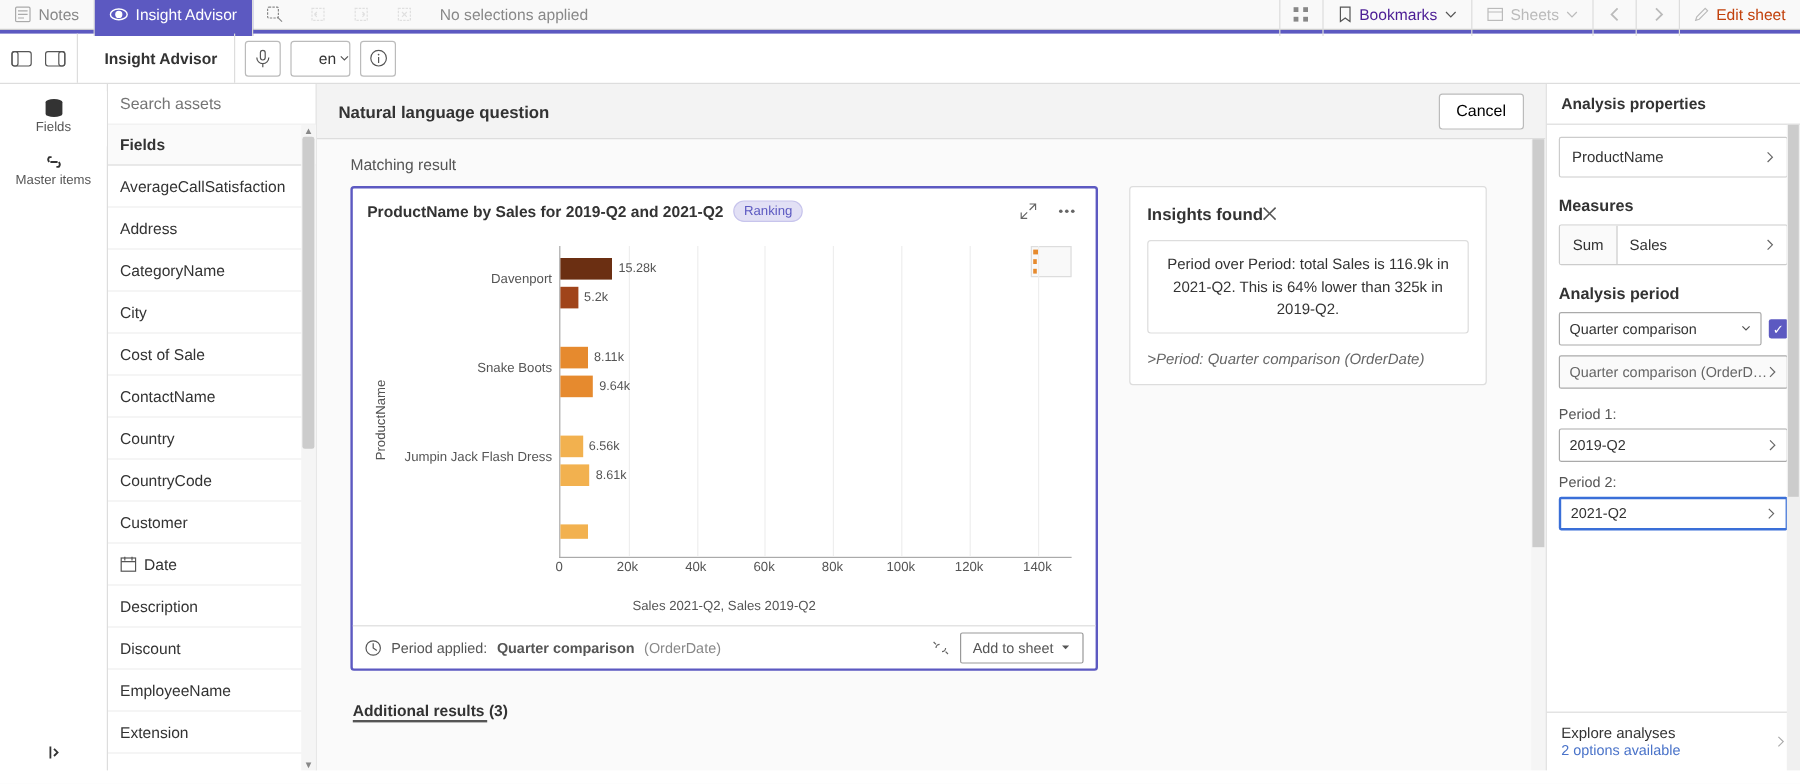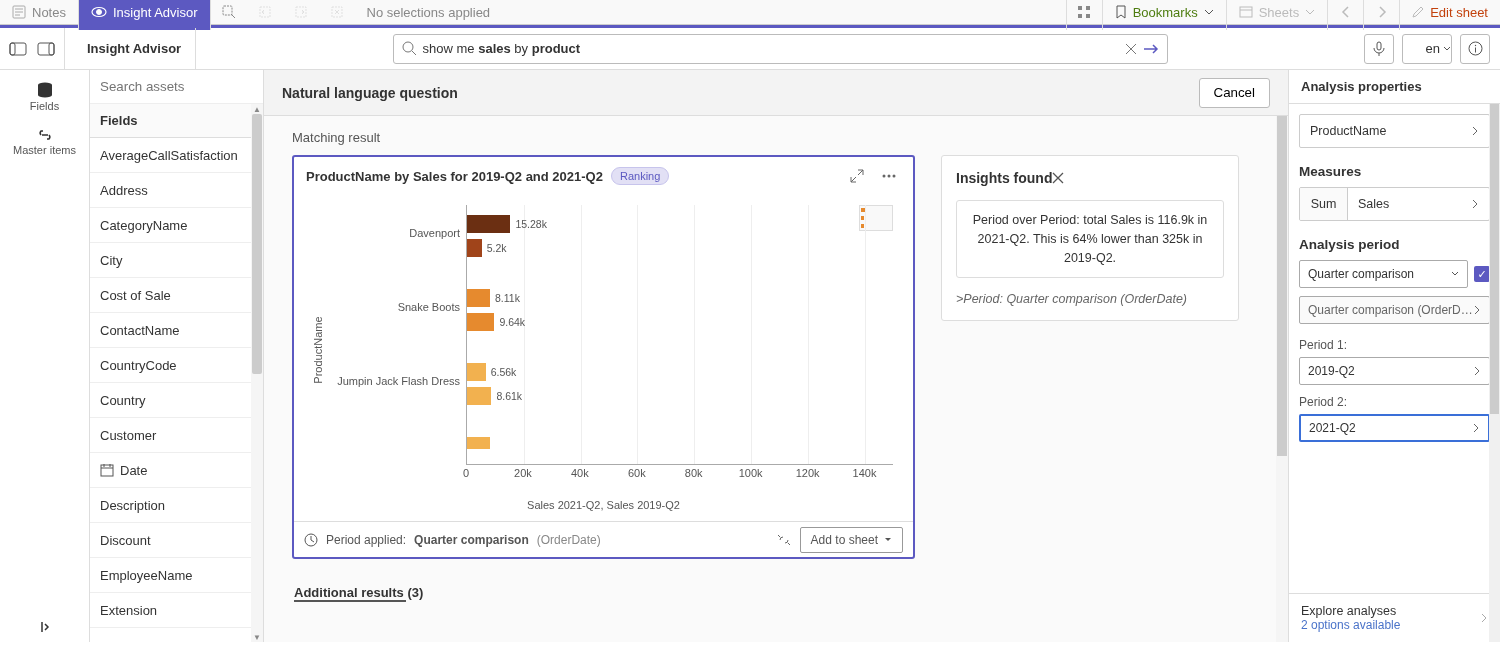--- a/index.html
+++ b/index.html
@@ -173,21 +173,21 @@
           <rect x="1" y="1" width="4" height="4" fill="#888"></rect>
           <rect x="9" y="1" width="4" height="4" fill="#888"></rect>
           <rect x="1" y="9" width="4" height="4" fill="#888"></rect>
           <rect x="9" y="9" width="4" height="4" fill="#888"></rect>
         </svg>
     </div>
     <div class="tb-btn">
       <svg width="12" height="14" viewBox="0 0 12 14">
           <path d="M2 1 h8 v12 l-4 -3 l-4 3 z" fill="none" stroke="#555"></path>
         </svg>
-      <span style="color:#4d7c0f;font-weight:500;">Bookmarks</span>
+      <span style="color:#4c1d95;font-weight:500;">Bookmarks</span>
       <svg width="10" height="8" viewBox="0 0 10 8">
           <path d="M1 2 l4 4 l4 -4" fill="none" stroke="#555"></path>
         </svg>
     </div>
     <div class="tb-btn" style="color:#bbb;">
       <svg width="14" height="12" viewBox="0 0 14 12">
           <rect x="1" y="1" width="12" height="10" fill="none" stroke="#bbb"></rect>
           <path d="M1 4 h12" stroke="#bbb"></path>
         </svg>
       <span>Sheets</span>
@@ -224,35 +224,20 @@
         </svg>
     </div>
     <div class="panel-icon-btn">
       <svg width="18" height="14" viewBox="0 0 18 14">
           <rect x="1" y="1" width="16" height="12" rx="2" fill="none" stroke="#555"></rect>
           <rect x="12" y="1" width="5" height="12" rx="2" fill="none" stroke="#555"></rect>
         </svg>
     </div>
   </div>
   <div class="page-title">Insight Advisor</div>
-  <div class="search-container">
-    <div class="search-box">
-      <svg width="15" height="15" viewBox="0 0 15 15">
-          <circle cx="6" cy="6" r="5" fill="none" stroke="#777"></circle>
-          <path d="M10 10 l4 4" stroke="#777"></path>
-        </svg>
-      <span style="flex:1;">show me <b>sales</b> by <b>product</b></span>
-      <svg width="12" height="12" viewBox="0 0 12 12" style="cursor:pointer;">
-          <path d="M1 1 l10 10 M11 1 l-10 10" stroke="#777"></path>
-        </svg>
-      <svg width="16" height="12" viewBox="0 0 16 12" style="cursor:pointer;">
-          <path d="M1 6 h12 M10 2 l4 4 l-4 4" fill="none" stroke="#5c59c1" stroke-width="1.5"></path>
-        </svg>
-    </div>
-  </div>
   <div class="icon-btn-sm">
     <svg width="12" height="16" viewBox="0 0 12 16">
         <rect x="4" y="1" width="4" height="8" rx="2" fill="none" stroke="#555"></rect>
         <path d="M1 7 a5 5 0 0 0 10 0 M6 12 v3" fill="none" stroke="#555"></path>
       </svg>
   </div>
   <div class="lang-btn">
     <span>en</span>
     <svg width="8" height="6" viewBox="0 0 8 6">
         <path d="M1 1 l3 3 l3 -3" fill="none" stroke="#555"></path>
@@ -297,22 +282,22 @@
       <input placeholder="Search assets" style="">
     </div>
     <div class="fields-header">Fields</div>
     <div class="fields-list" id="fields-list">
         <div class="field-row">AverageCallSatisfaction</div>
         <div class="field-row">Address</div>
         <div class="field-row">CategoryName</div>
         <div class="field-row">City</div>
         <div class="field-row">Cost of Sale</div>
         <div class="field-row">ContactName</div>
+        <div class="field-row">Country</div>
         <div class="field-row">CountryCode</div>
-        <div class="field-row">Country</div>
         <div class="field-row">Customer</div>
         <div class="field-row">
           <svg width="14" height="14" viewBox="0 0 14 14">
             <rect x="1" y="2" width="12" height="11" fill="none" stroke="#555"></rect>
             <path d="M1 5 h12 M4 1 v3 M10 1 v3" stroke="#555"></path>
           </svg>
           <span>Date</span>
         </div>
         <div class="field-row">Description</div>
         <div class="field-row">Discount</div>

